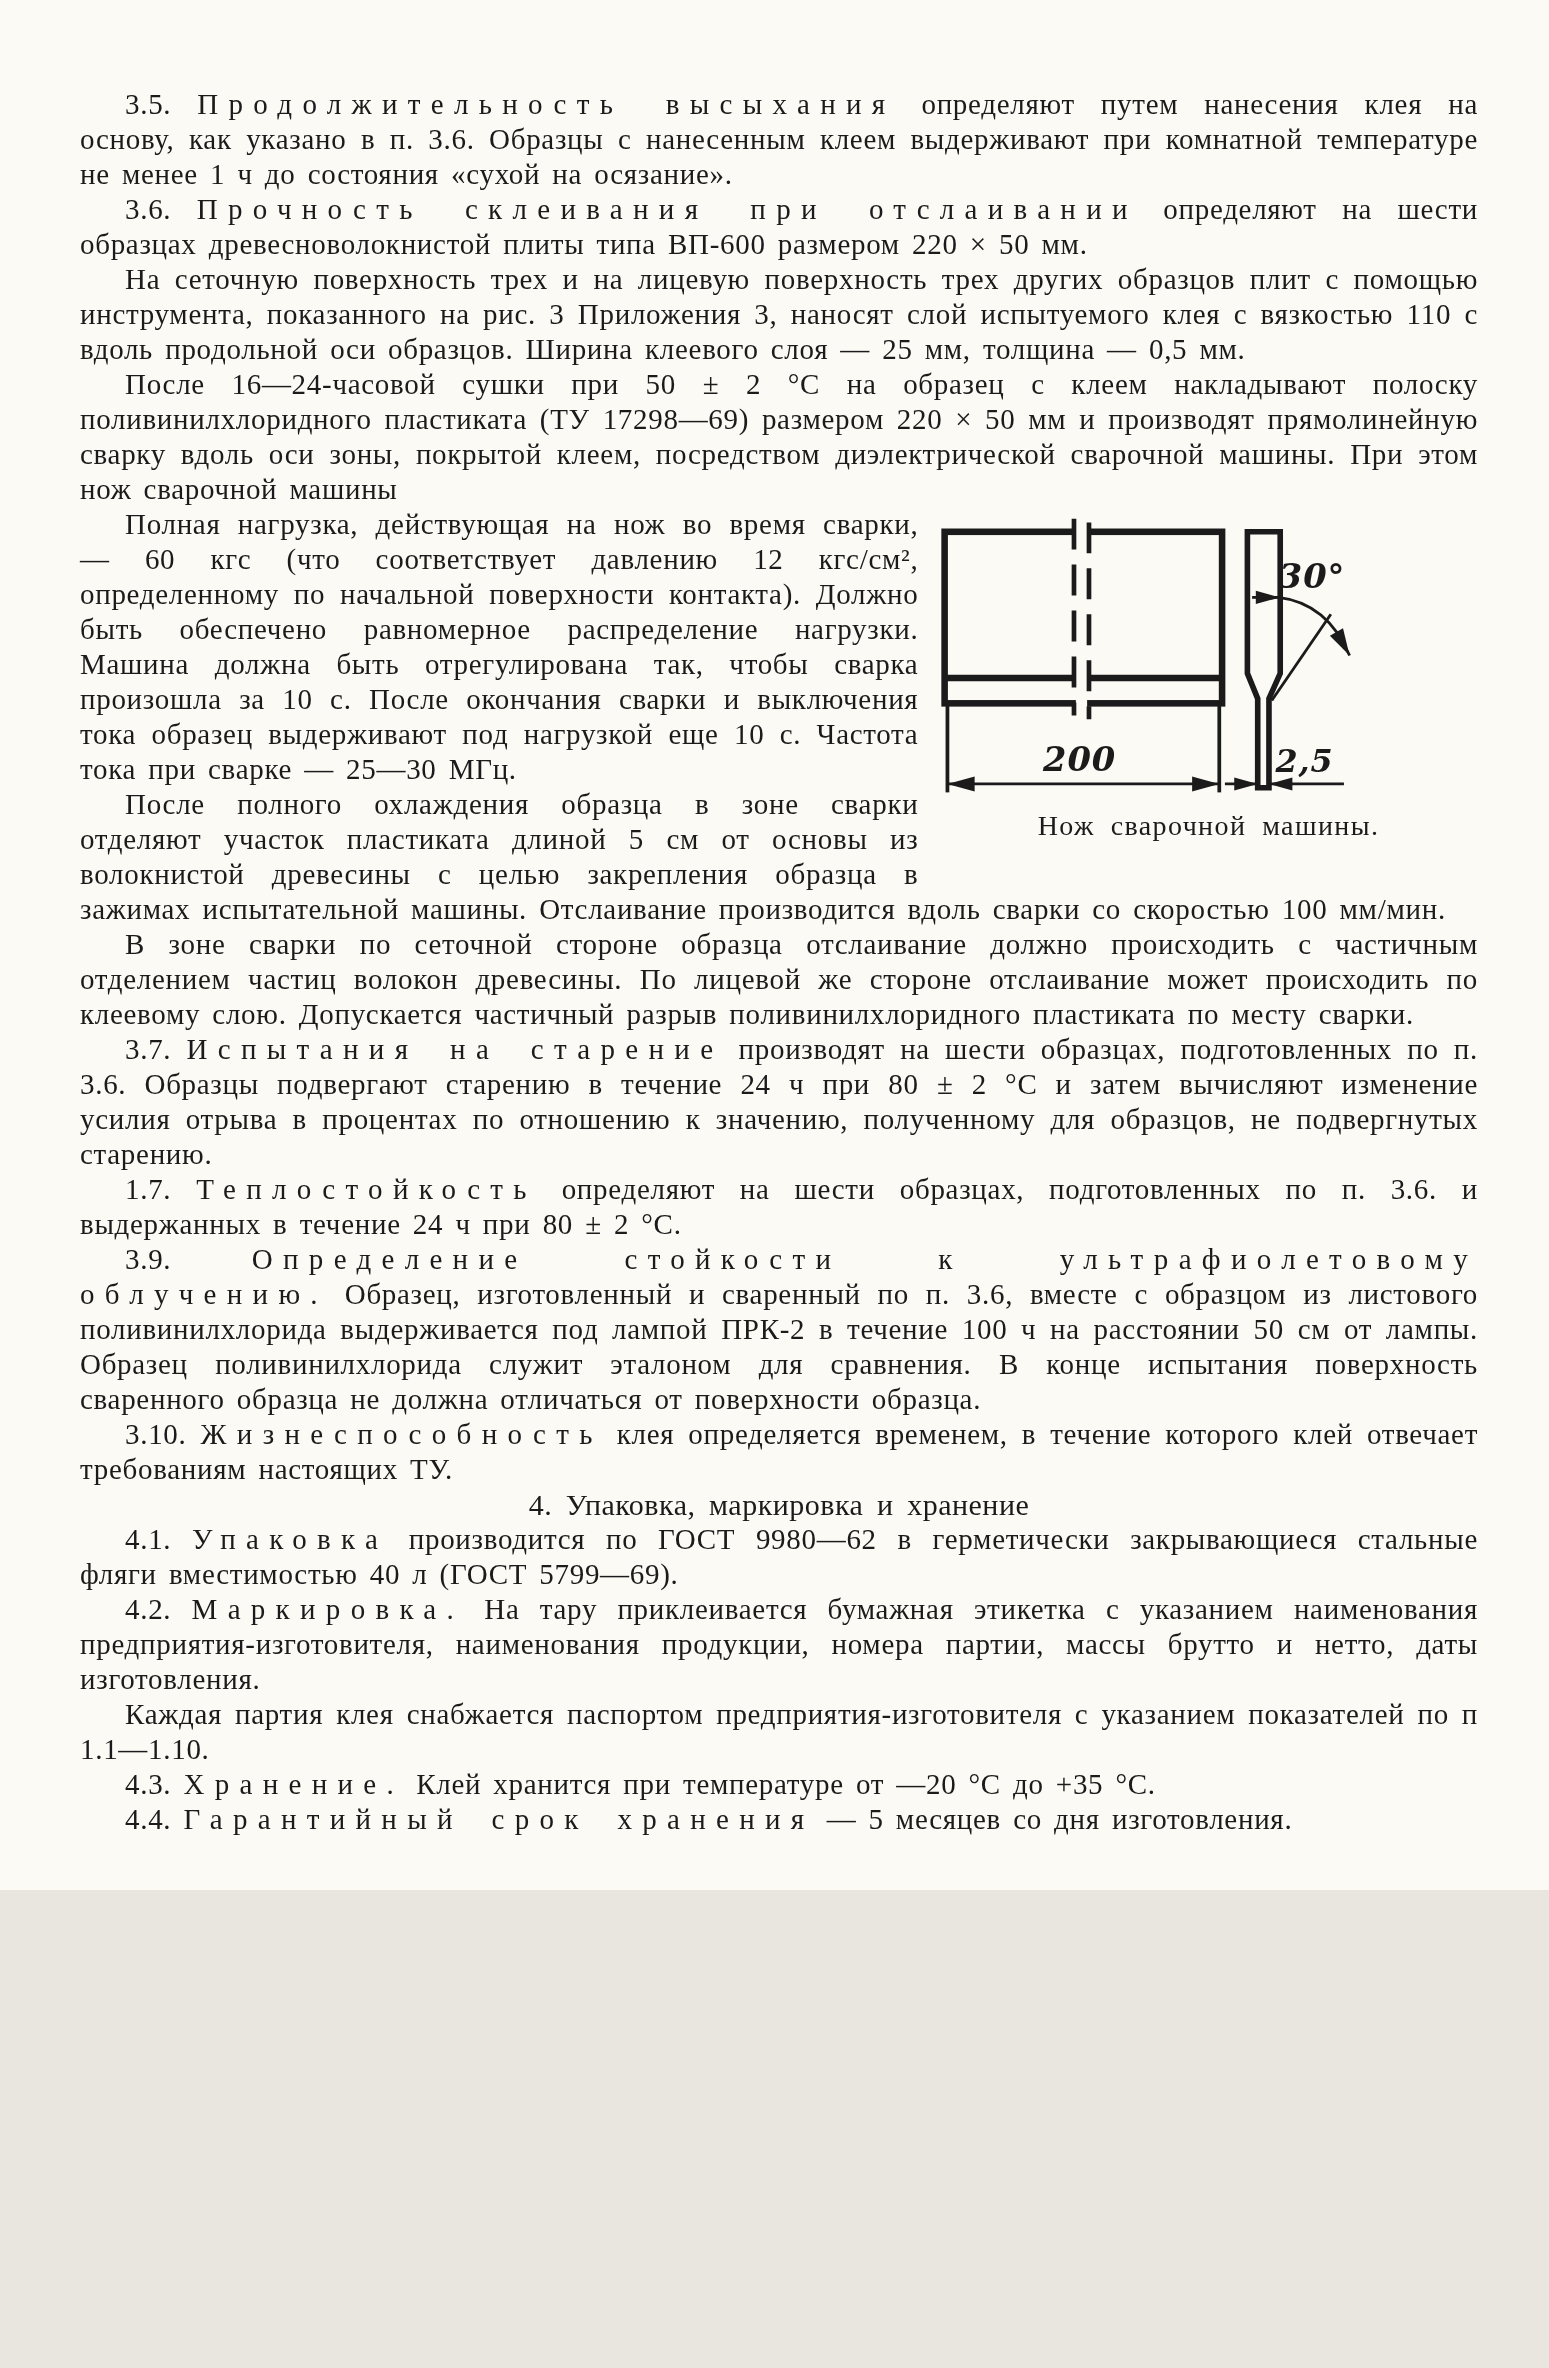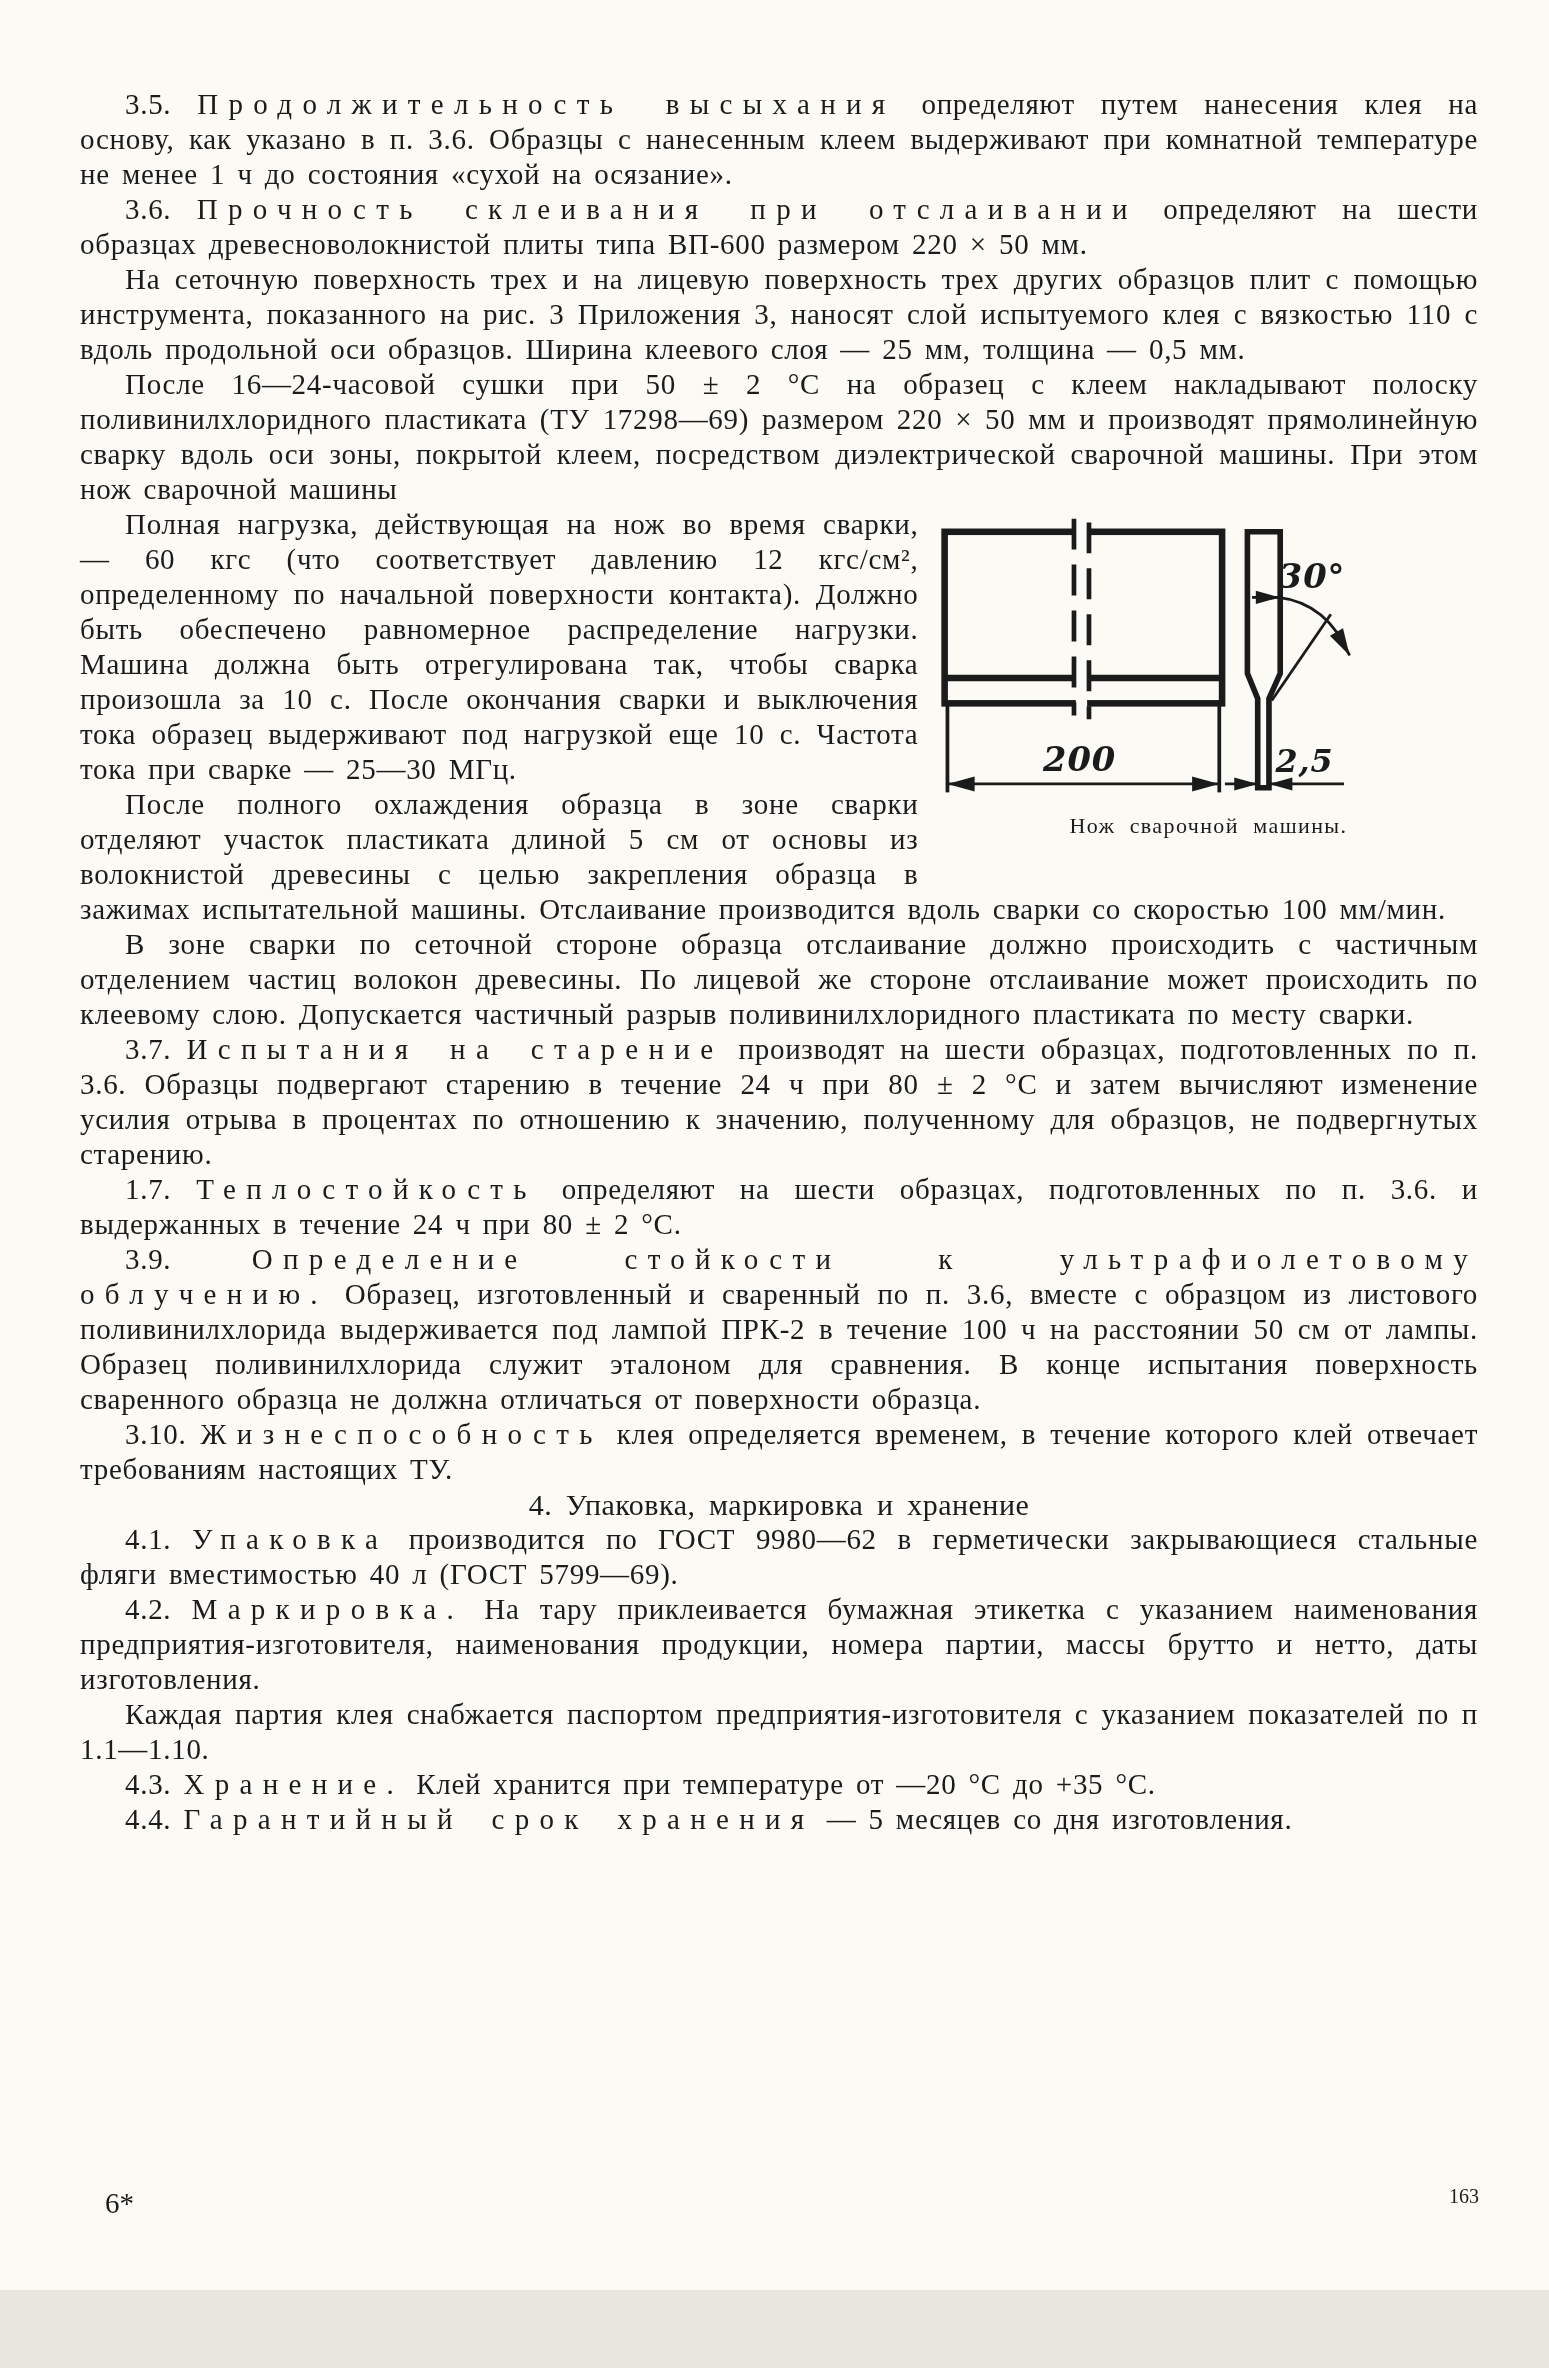--- a/index.html
+++ b/index.html
@@ -1,20 +1,20 @@
 <!DOCTYPE html>
 <html lang="ru" style="--paper: #fbfaf5; --ink: #1b1b1b;font-size:15px"><head>
 <meta charset="utf-8">
 <style>
   :root { --paper:#fbfaf5; --ink:#1b1b1b; }
   * { box-sizing:border-box; }
   html,body { margin:0; padding:0; }
   body { background:#e8e6df; }
   .page {
-    position:relative; width:1550px; height:2290px;
+    position:relative; width:1550px; height:1890px;
     background:var(--paper); color:var(--ink);
     font-family:"Liberation Serif", serif;
     overflow:hidden;
   }
   .flow {
     position:absolute; left:80px; top:87px; width:1398px;
     font-size:29px; line-height:35px;
     letter-spacing:0.7px; word-spacing:4.2px;
     text-align:justify;
   }
@@ -33,21 +33,21 @@
   .fig-svg { display:block; }
   .fig-svg .stroke { stroke:var(--ink); fill:none; }
   .fig-svg .thin  { stroke:var(--ink); fill:none; }
   .fig-svg .arrow { fill:var(--ink); stroke:none; }
   .fig-svg text {
     font-family:"DejaVu Serif", serif; font-style:italic; font-weight:700;
     fill:var(--ink); letter-spacing:1px;
   }
   .fig-caption {
     margin-top:9.4px; text-align:center;
-    font-size:22px; letter-spacing:1.4px; word-spacing:7.5px;font-family:Liberation Serif, serif;
+    font-size:28px; letter-spacing:1.4px; word-spacing:7.5px;font-family:Liberation Serif, serif;
   }
   .footer-mark {
     position:absolute; left:105px; top:2187px; font-size:29px;
     font-family:"Liberation Serif", serif;
   }
   .page-number {
     position:absolute; right:71px; top:2185px; font-size:20px;
     font-family:"Liberation Serif", serif;
   }
 </style>

